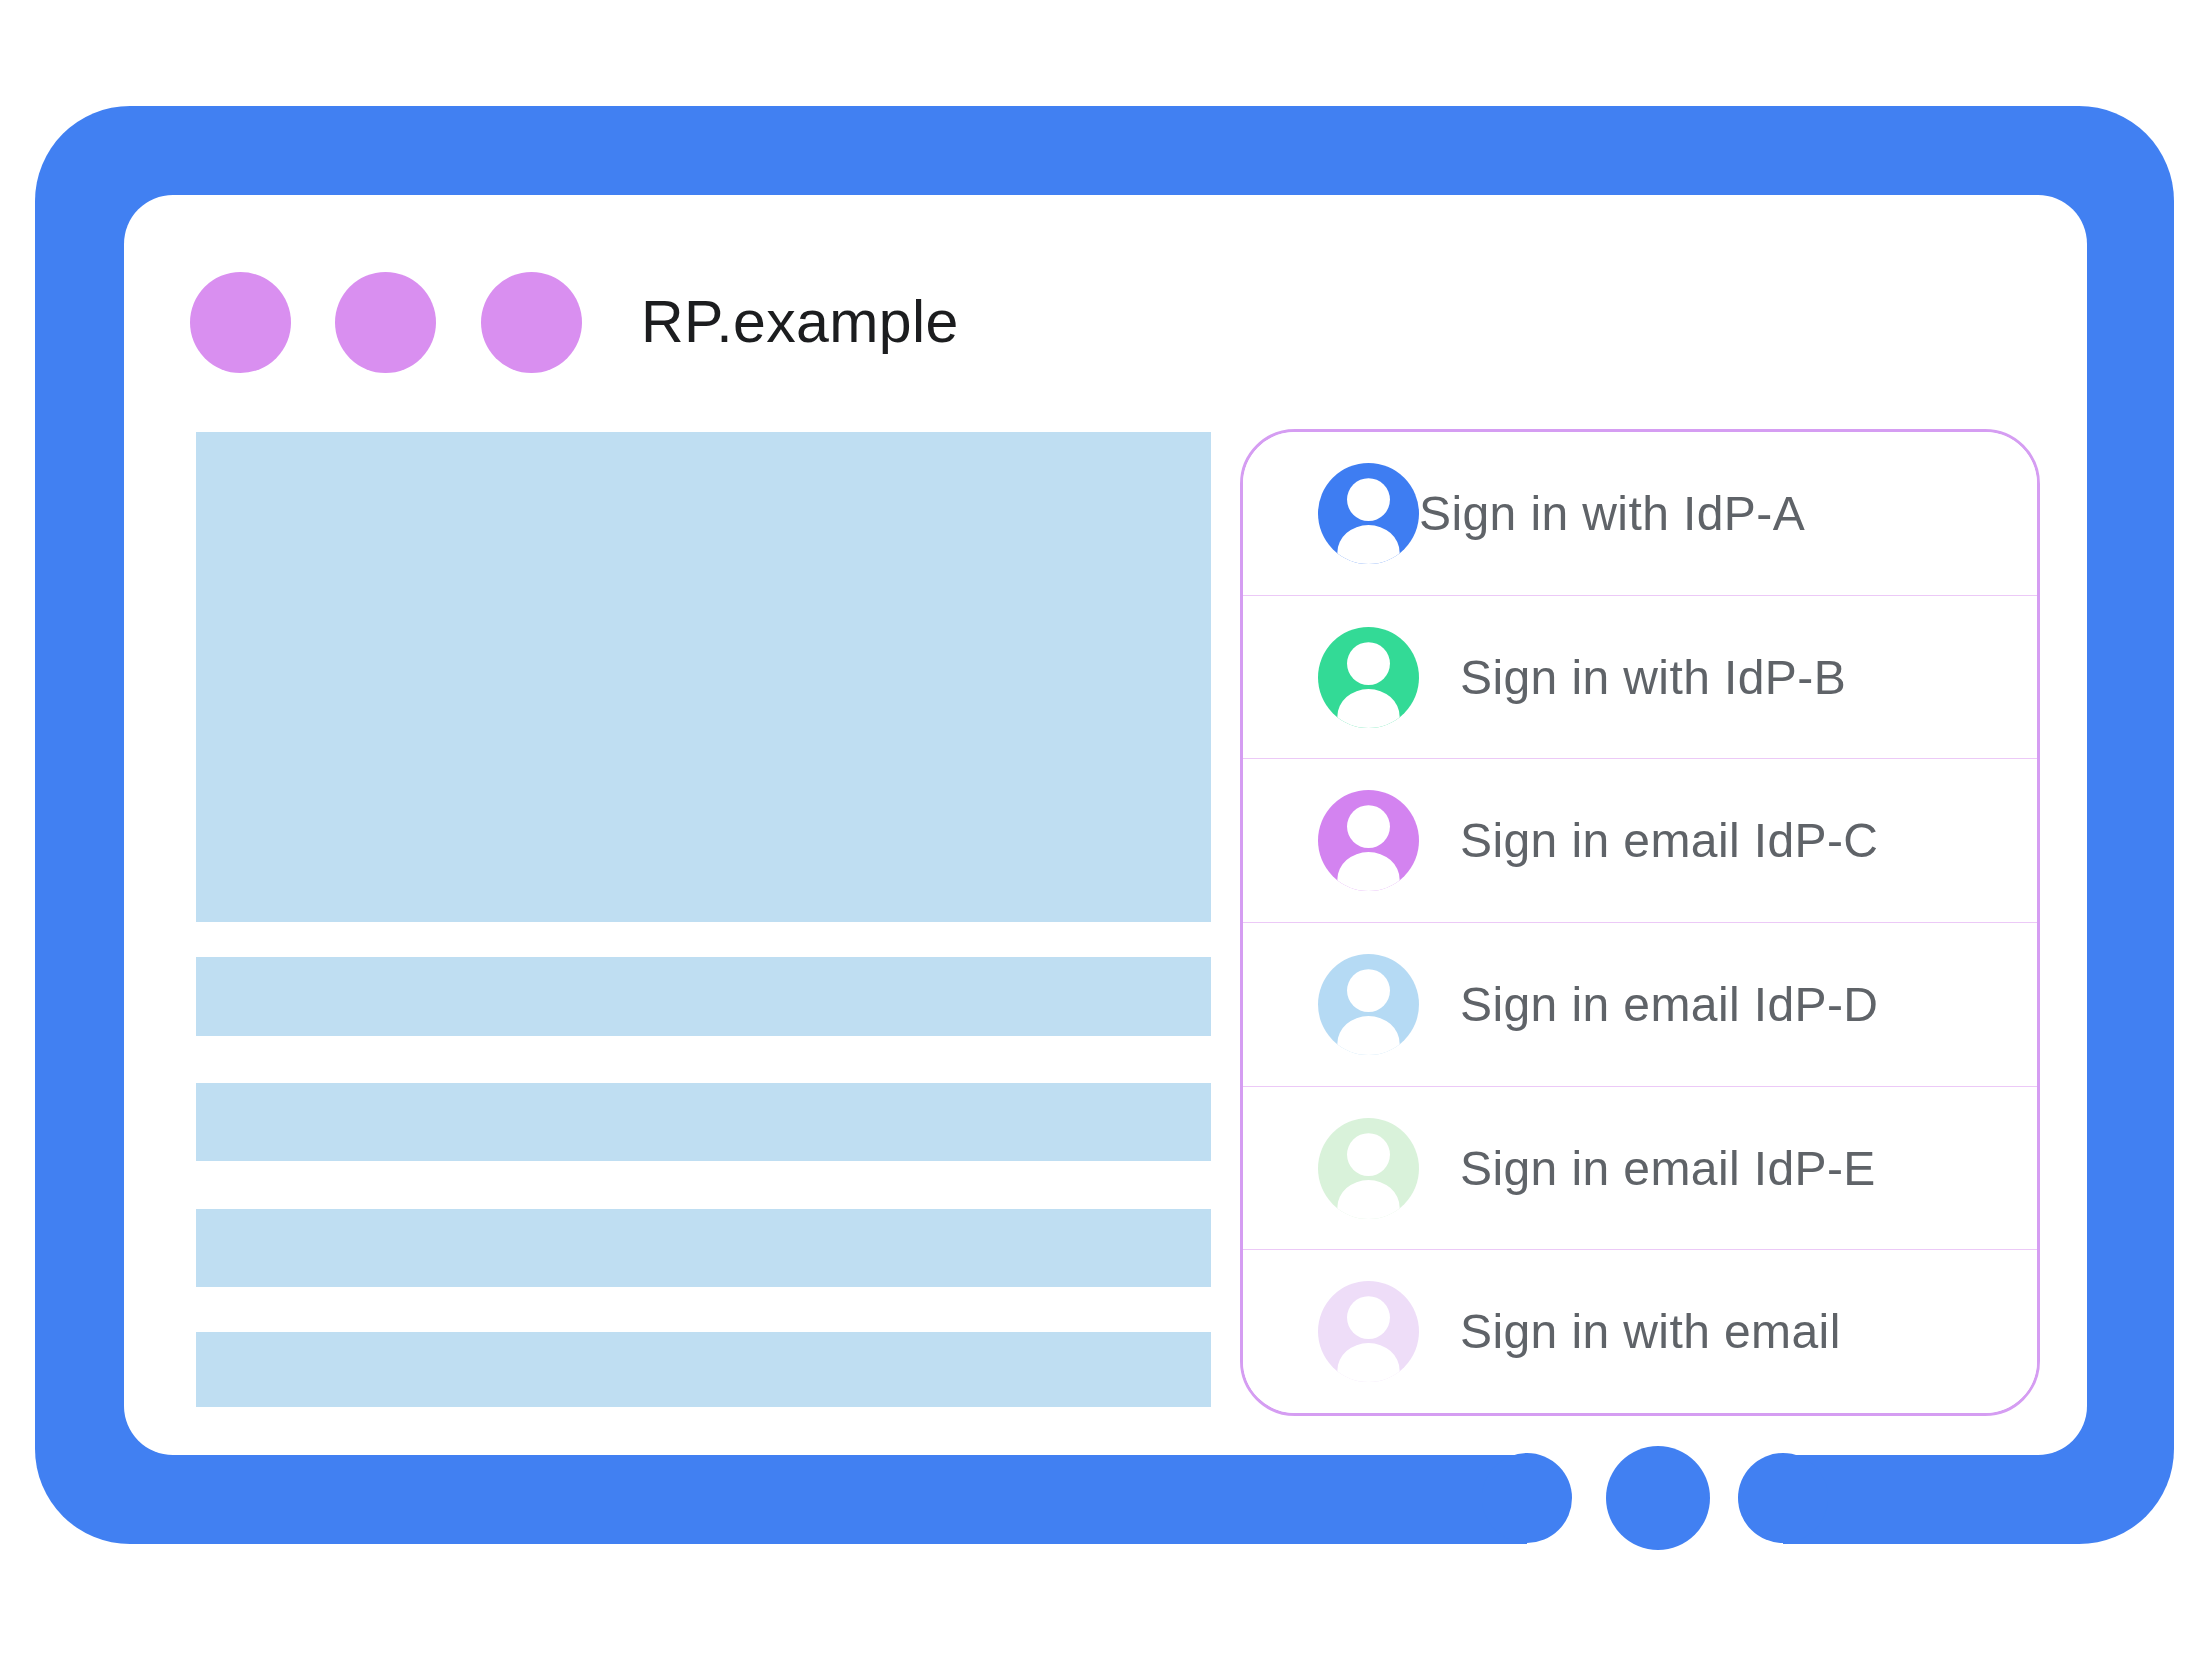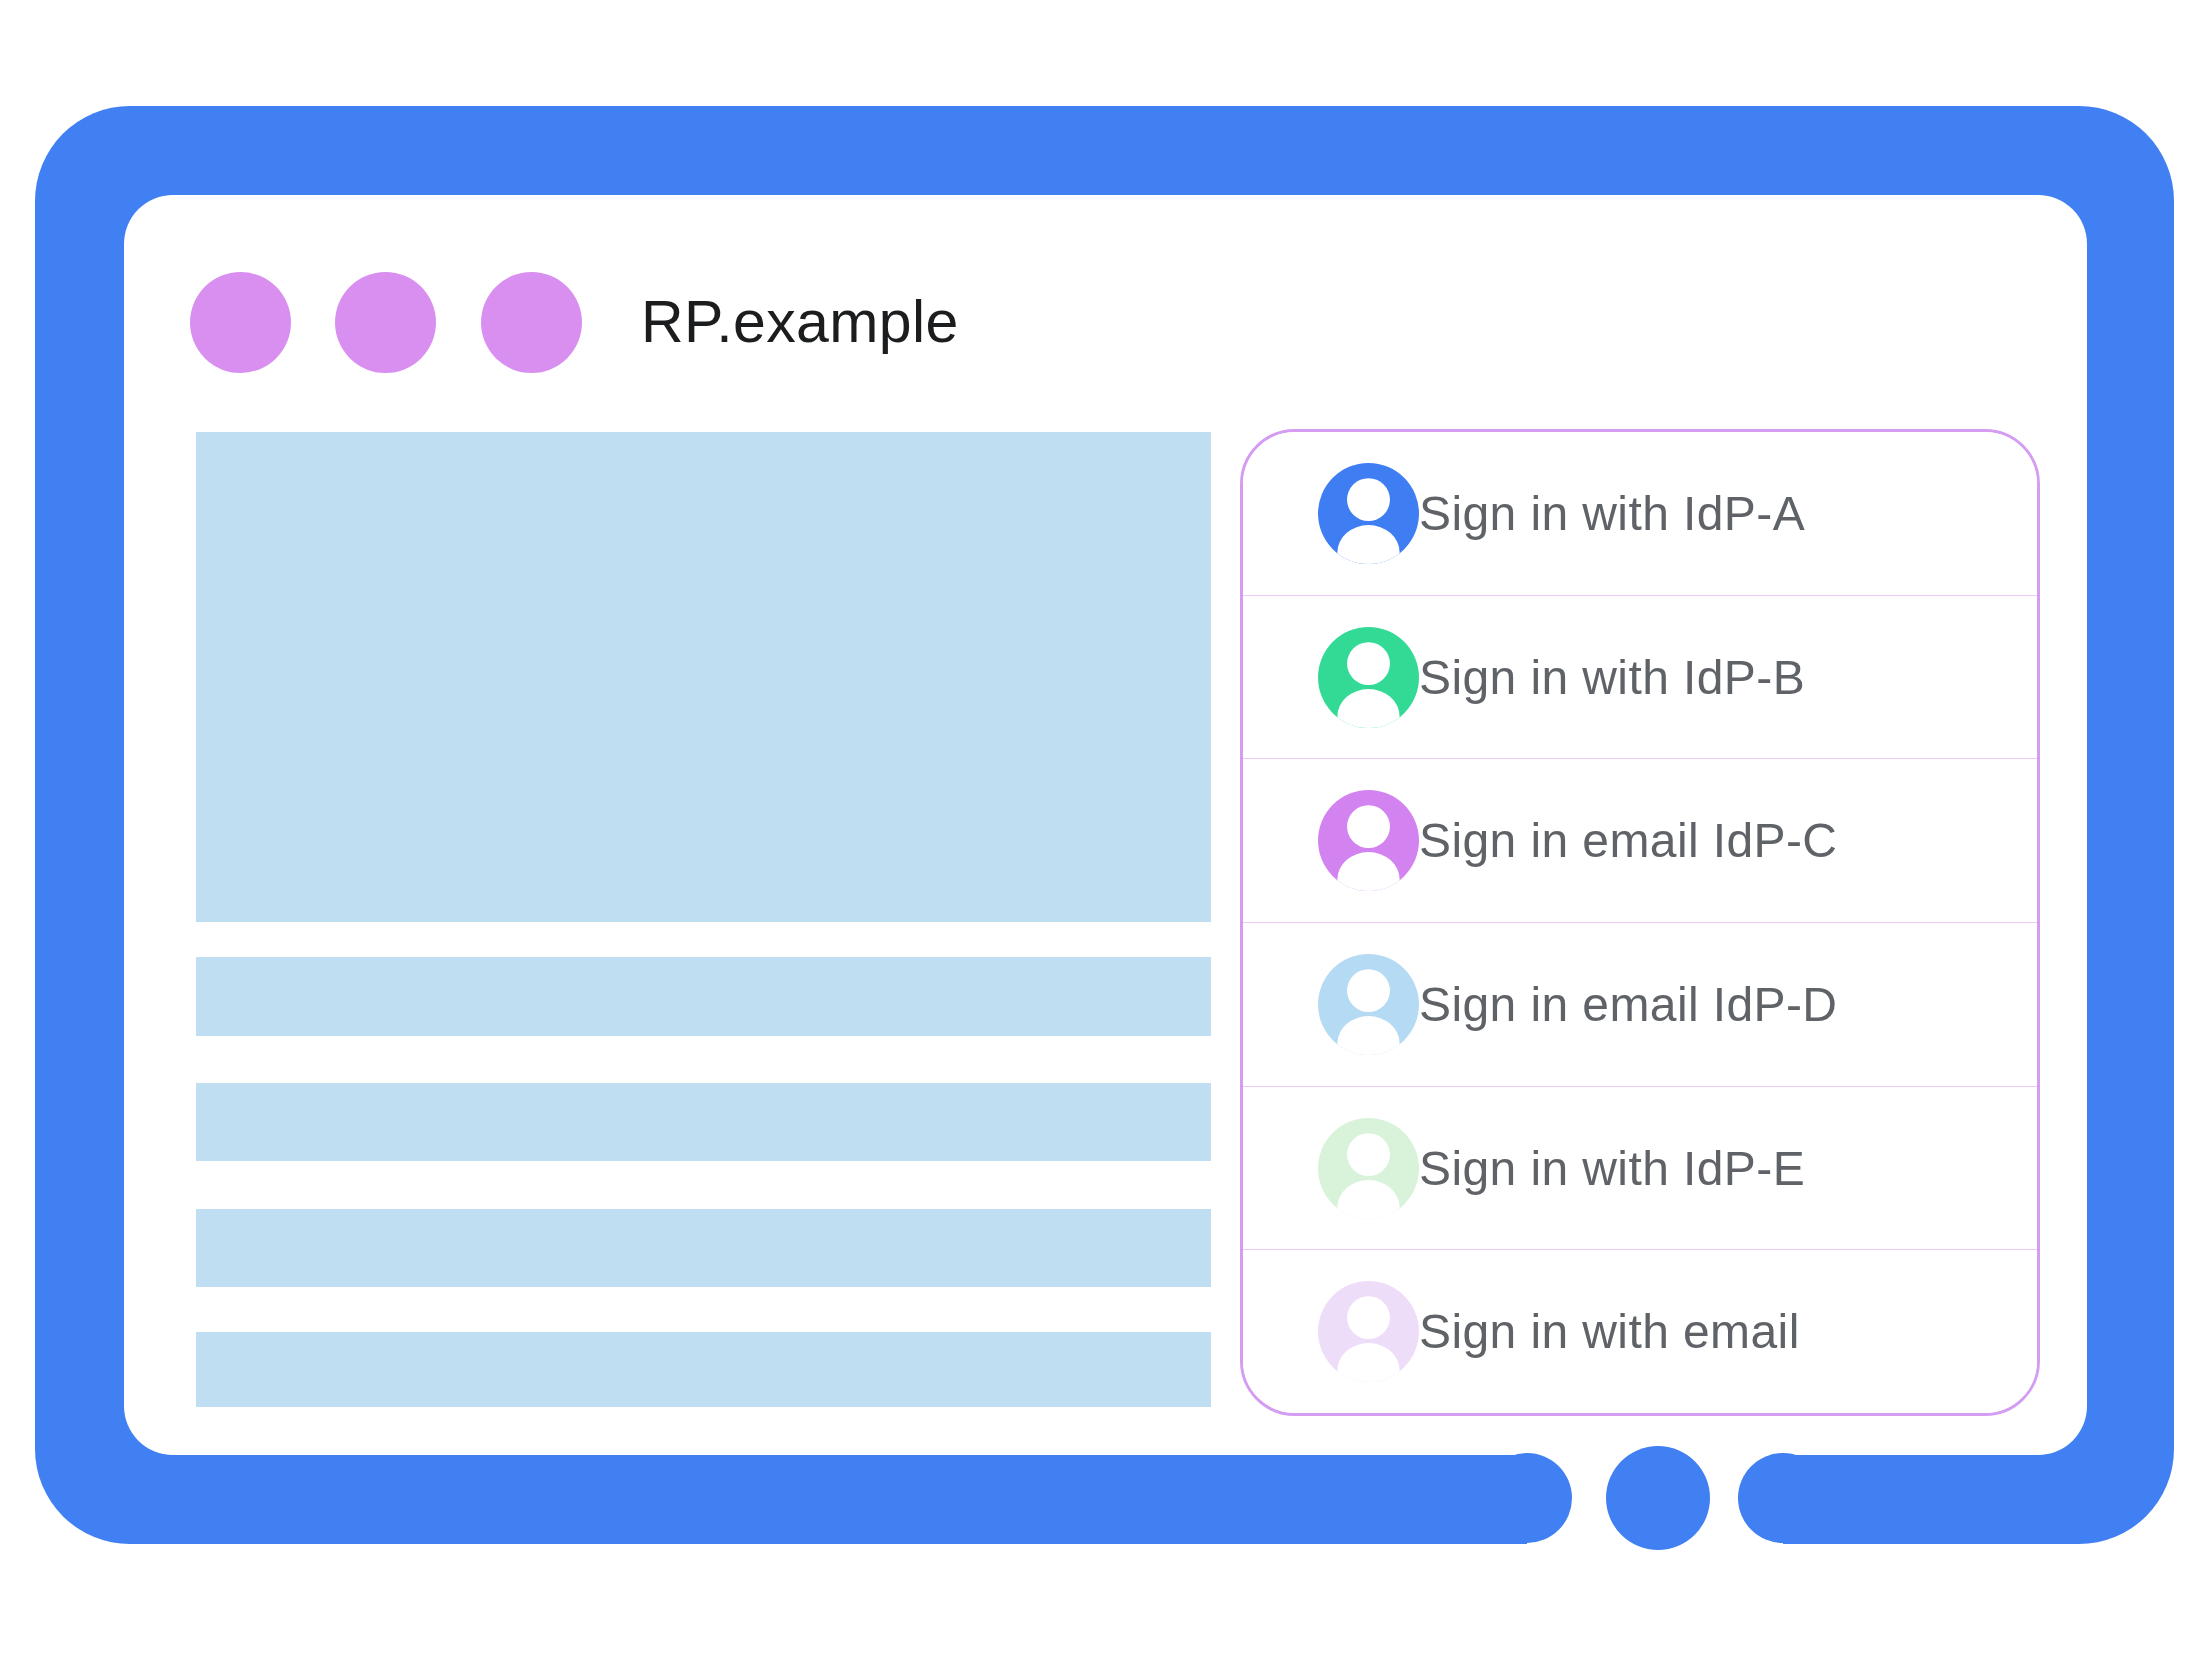--- a/index.html
+++ b/index.html
@@ -62,21 +62,21 @@
   .panel{
     position:absolute;left:1240px;top:429px;width:800px;height:987px;
     box-sizing:border-box;background:#ffffff;
     border:3.5px solid var(--panel_border);border-radius:55px;
     display:flex;flex-direction:column;overflow:hidden;
   }
   .row{
     flex:1 1 0;display:flex;align-items:center;padding-left:75px;
     background:#ffffff;cursor:pointer;
   }
-  .row + .row{border-top:1.8px solid var(--panel_divider);}
+  .row + .row{border-top:1.8px solid var(--panel_divider);gap:41px;}
   .row .avatar{width:101px;height:101px;flex:0 0 auto;display:block;}
   .row .label{
     font-size:48px;font-weight:500;color:var(--label_gray);
     white-space:nowrap;letter-spacing:0.4px;
   }
 </style>
 </head>
 <body>
 
 <svg width="0" height="0" style="position:absolute" aria-hidden="true">
@@ -149,21 +149,21 @@
         <span class="label">Sign in email IdP-D</span>
       </div>
       <div class="row">
         <svg viewBox="0 0 48 48" class="avatar">
           <circle cx="24" cy="24" r="24" fill="#d9f2da"></circle>
           <g clip-path="url(#avclip)" fill="#ffffff">
             <circle cx="24" cy="17.4" r="10.2"></circle>
             <ellipse cx="24" cy="42.5" rx="14.8" ry="13"></ellipse>
           </g>
         </svg>
-        <span class="label">Sign in with IdP-E</span>
+        <span class="label">Sign in email IdP-E</span>
       </div>
       <div class="row">
         <svg viewBox="0 0 48 48" class="avatar">
           <circle cx="24" cy="24" r="24" fill="#eeddf8"></circle>
           <g clip-path="url(#avclip)" fill="#ffffff">
             <circle cx="24" cy="17.4" r="10.2"></circle>
             <ellipse cx="24" cy="42.5" rx="14.8" ry="13"></ellipse>
           </g>
         </svg>
         <span class="label">Sign in with email</span>

